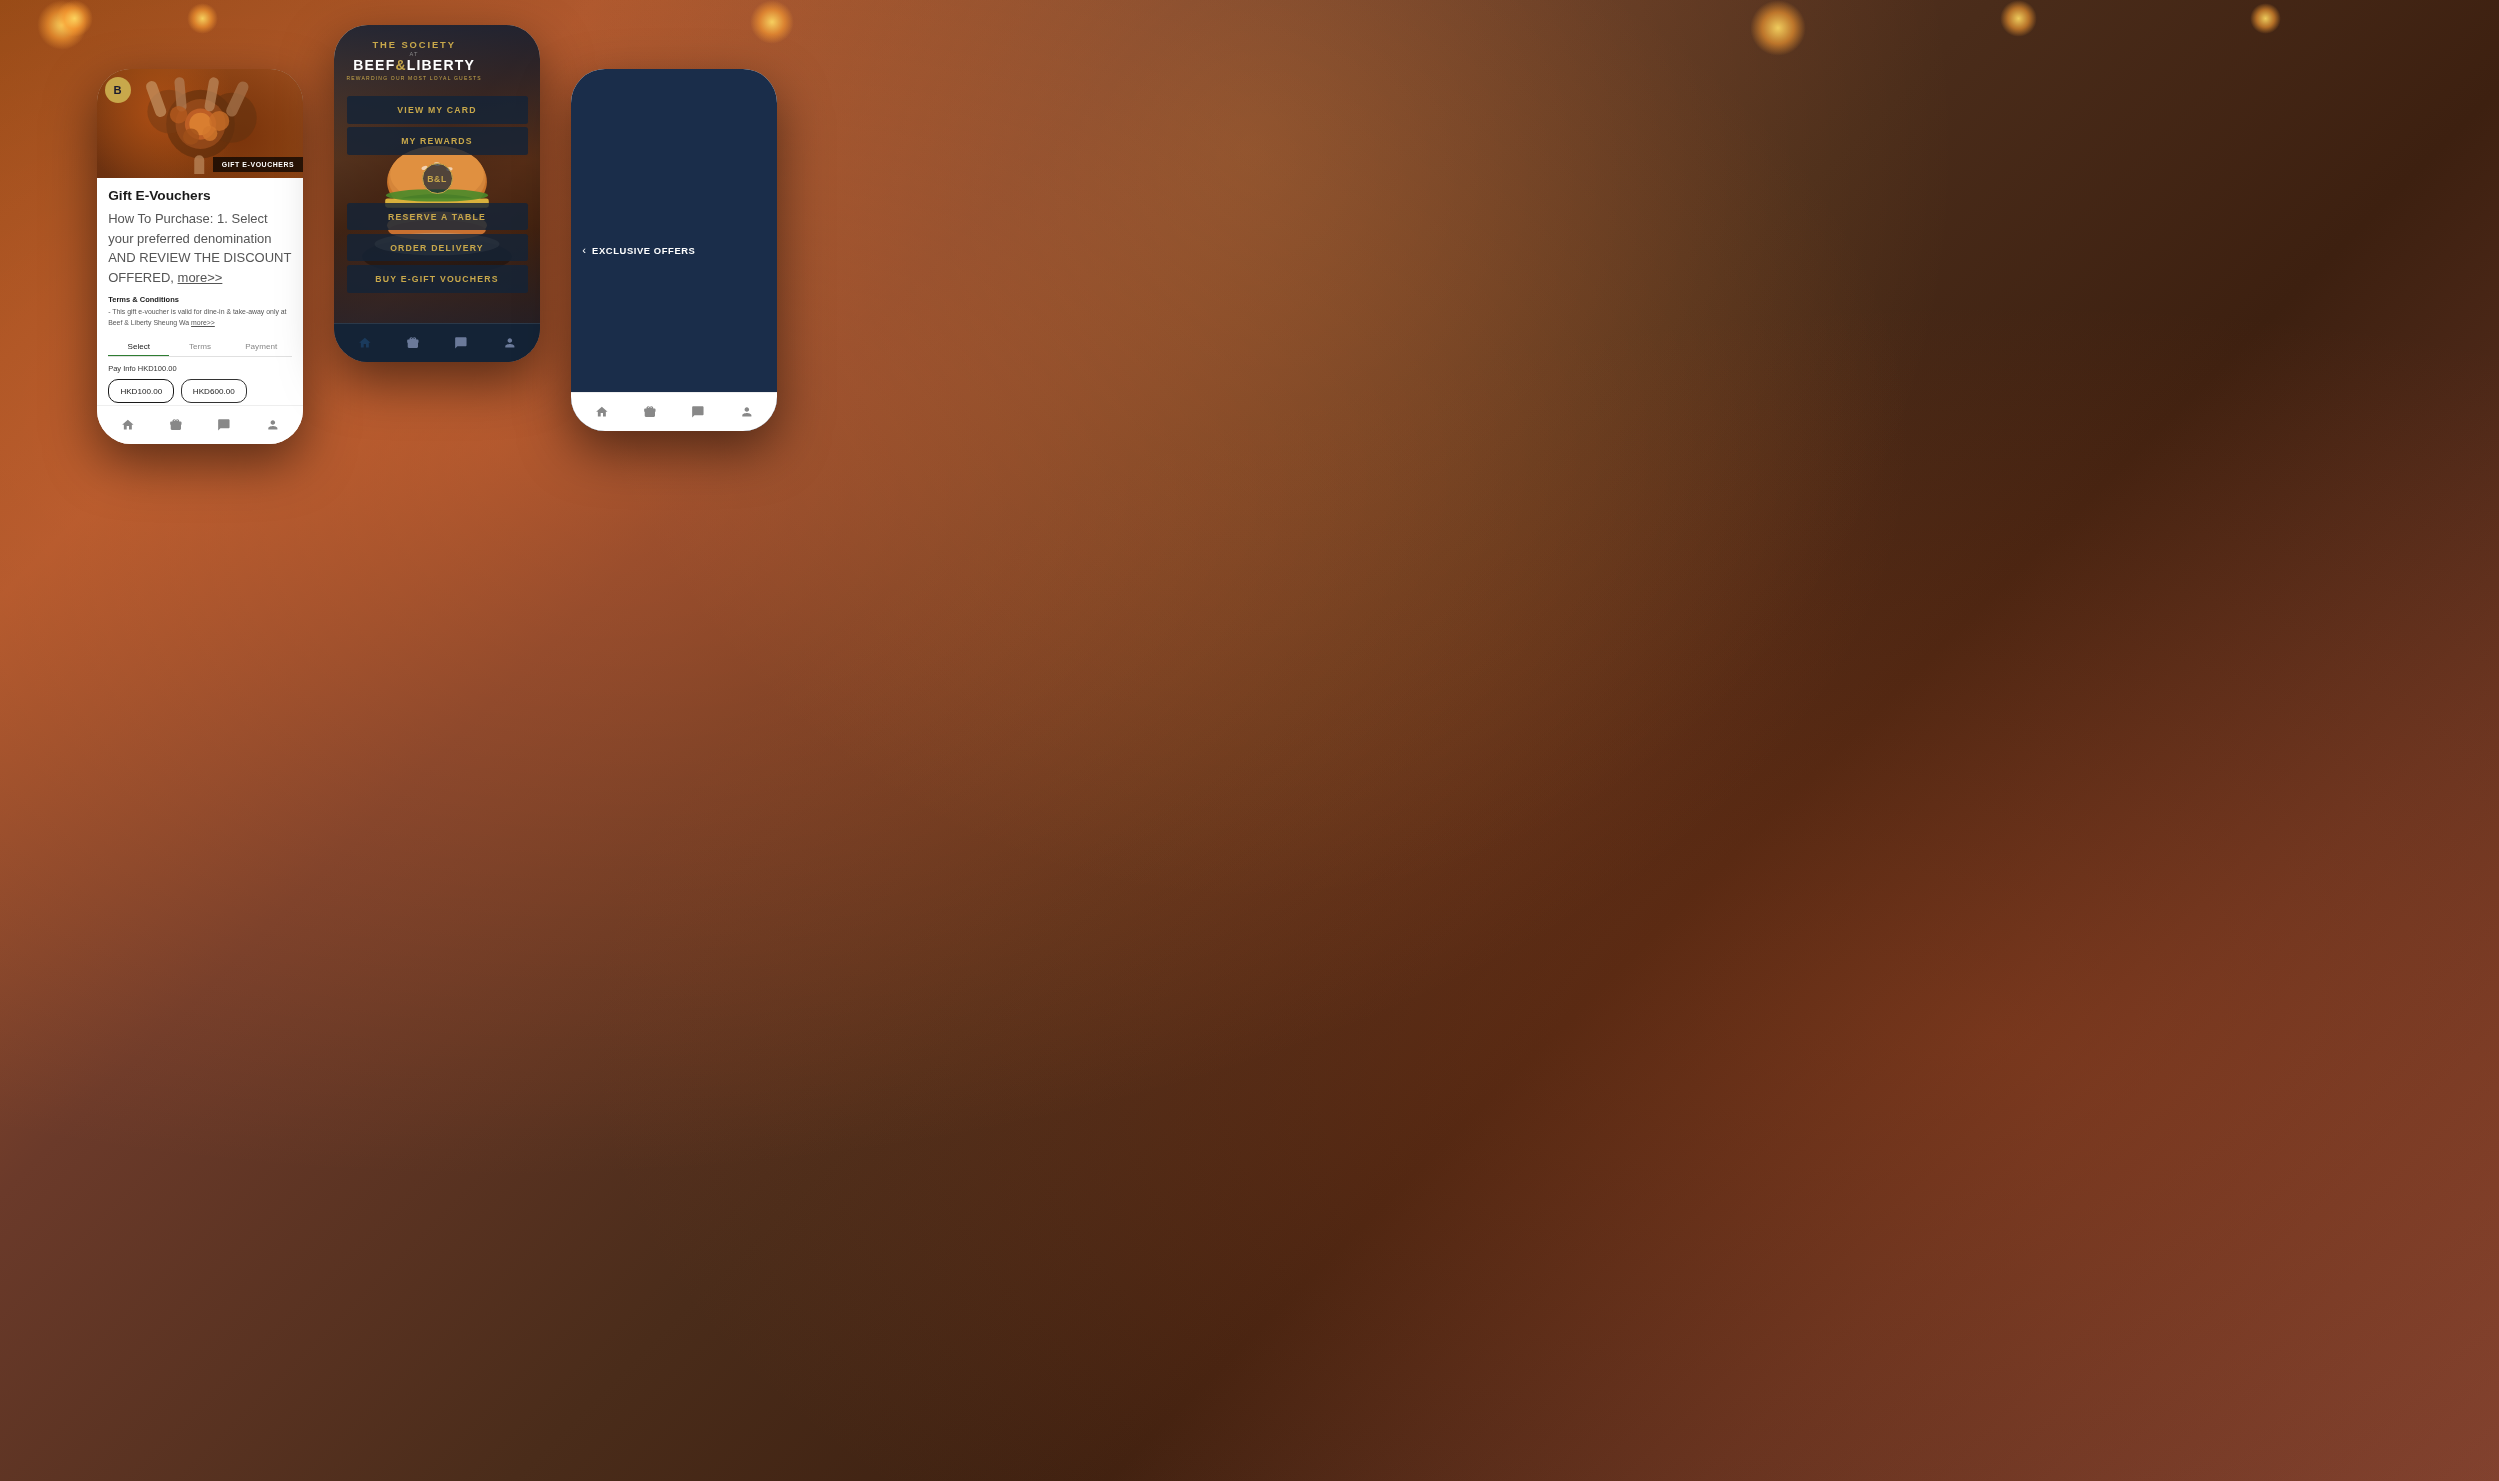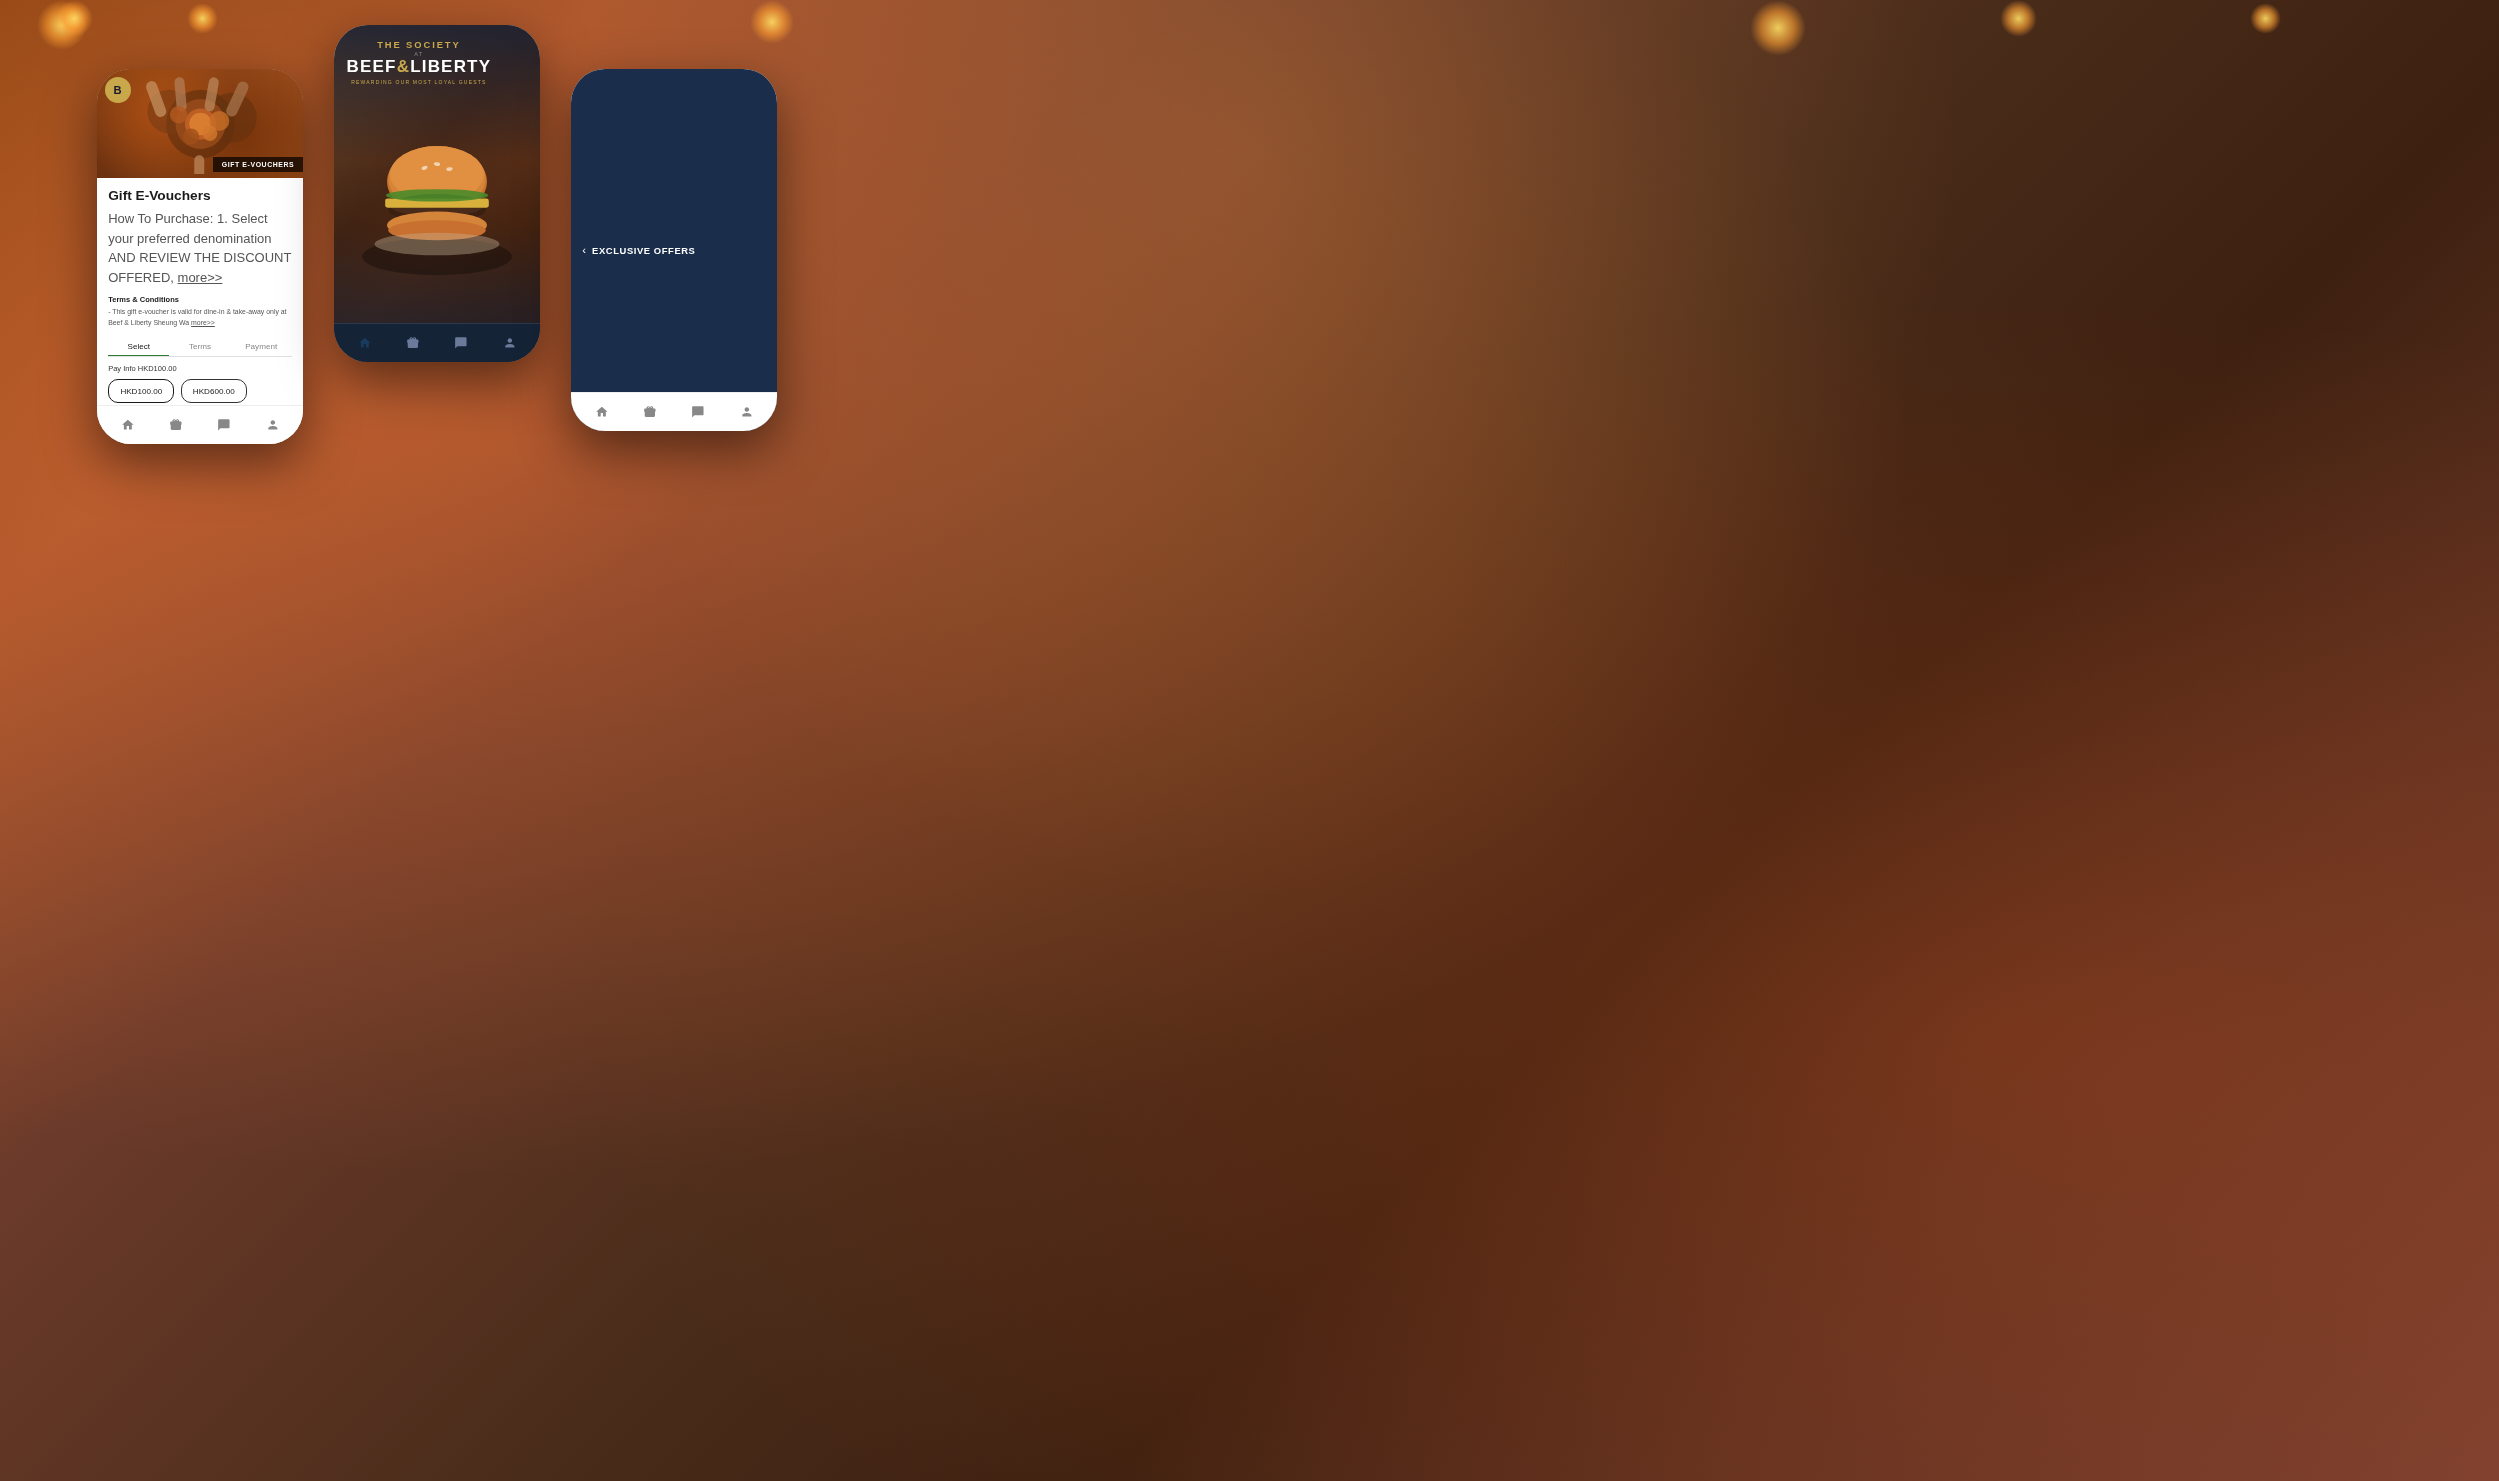--- a/index.html
+++ b/index.html
@@ -261,21 +261,21 @@
     .society-label {
       color: #c8a84b;
       font-size: 9.4px;
       font-weight: 700;
       letter-spacing: 1.9px;
       text-transform: uppercase;
     }
 
     .beef-liberty {
       color: #fff;
-      font-size: 17px;
+      font-size: 14px;
       font-weight: 700;
       letter-spacing: 1.2px;
       line-height: 1.1;
     }
 
     .beef-liberty .ampersand {
       color: #c8a84b;
     }
 
     .rewarding-text {
@@ -507,20 +507,29 @@
     <div class="content">
       <div class="logo-area">
         <div class="society-label">THE SOCIETY</div>
         <div style="color:#888;font-size:5.6px;letter-spacing:1.2px;margin:1.2px 0;">AT</div>
         <div class="beef-liberty">
           BEEF<span class="ampersand">&amp;</span>LIBERTY
         </div>
         <div class="rewarding-text">REWARDING OUR MOST LOYAL GUESTS</div>
       </div>
 
+      <div class="menu-buttons">
+        <button class="menu-btn">VIEW MY CARD</button>
+        <button class="menu-btn">MY REWARDS</button>
+
+        <div class="b-logo">B&amp;L</div>
+        <button class="menu-btn">RESERVE A TABLE</button>
+        <button class="menu-btn">ORDER DELIVERY</button>
+        <button class="menu-btn">BUY E-GIFT VOUCHERS</button>
+      </div>
     </div>
 
     <div class="phone-nav" style="background:rgba(20,35,55,0.97);border-top:0.6px solid rgba(255,255,255,0.1);position:absolute;bottom:0;left:0;right:0;">
       <div class="nav-icon nav-home-filled">
         <svg viewBox="0 0 24 24" style="fill:#1a5a9a;">
             <path d="M10 20v-6h4v6h5v-8h3L12 3 2 12h3v8z"></path>
           </svg>
       </div>
       <div class="nav-icon">
         <svg viewBox="0 0 24 24" style="fill:#6b7a9a;">

